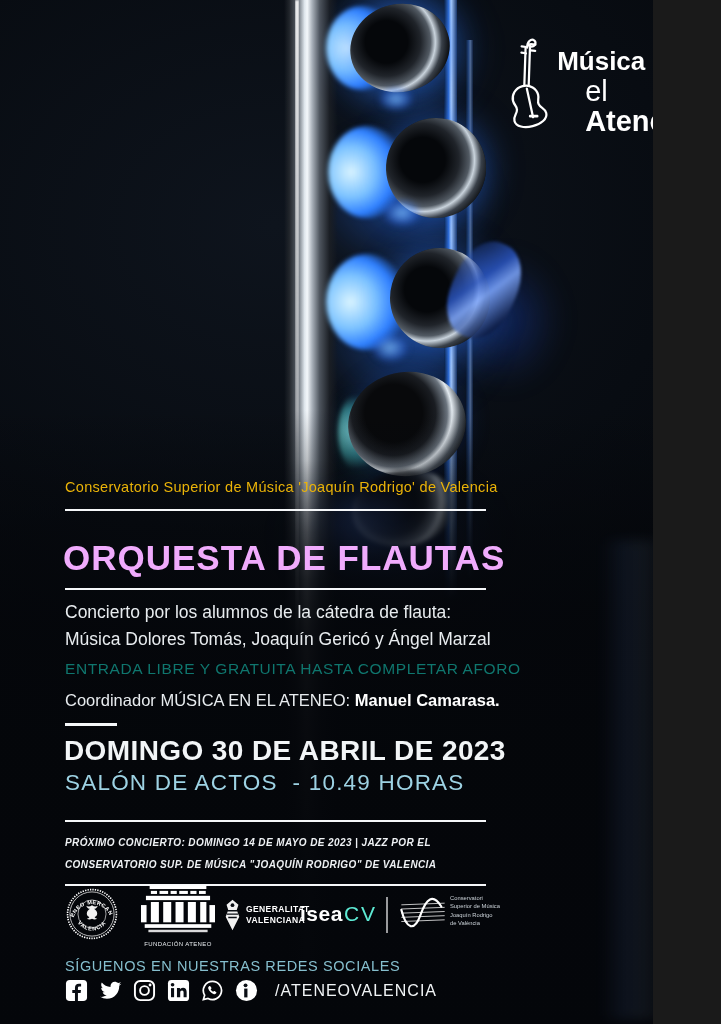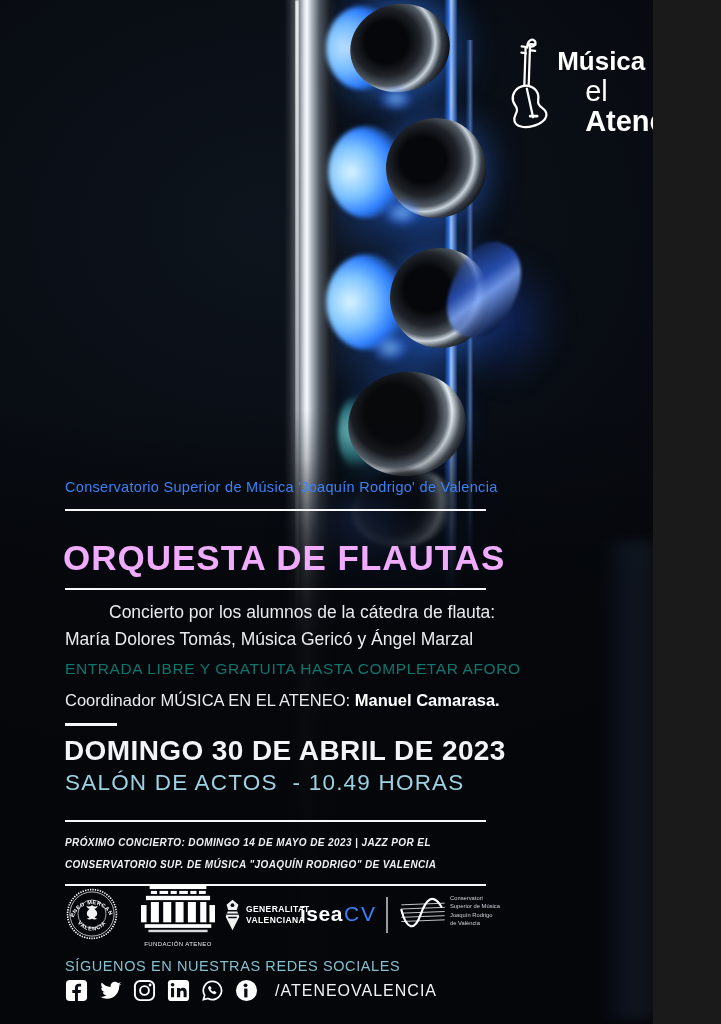--- a/index.html
+++ b/index.html
@@ -64,48 +64,48 @@
   .overlay{inset:0;background:linear-gradient(180deg, rgba(4,6,10,0) 0%, rgba(4,6,10,0) 40%, rgba(4,6,10,.55) 52%, rgba(4,6,10,.85) 63%, rgba(4,6,10,.92) 100%);}
   .streak{left:600px;top:540px;width:70px;height:480px;filter:blur(6px);opacity:.8;
     background:linear-gradient(90deg, rgba(0,0,0,0), rgba(70,100,160,.16) 35%, rgba(160,190,230,.10) 60%, rgba(0,0,0,0));}
   
   .content-el{position:absolute;z-index:2;}
   .brand{left:498px;top:28px;display:flex;align-items:flex-start;}
   .brand-text{margin-left:4px;color:#fff;line-height:30px;margin-top:18px;}
   .brand-l1{font-size:26px;}
   .brand-l2{font-size:29px;margin-left:28px;}
   .b{font-weight:bold;}
-  .organizer{left:65px;top:479px;font-size:14.5px;letter-spacing:.3px;color:#3b82f6;}
+  .organizer{left:65px;top:479px;font-size:14.5px;letter-spacing:.3px;color:#eab308;}
   .rule{left:65px;width:421px;height:2px;background:#f5f7f9;}
   .rule-a{top:509px;}
   .rule-b{top:588px;}
   .rule-c{top:820px;}
   .rule-d{top:884px;}
   .title{left:63px;top:538px;font-size:35px;font-weight:bold;letter-spacing:1px;color:#f0abfc;}
   .cline{left:65px;color:#e8ecef;font-size:17.5px;}
-  .cline1{top:602px;margin-left:44px;}
+  .cline1{top:602px;}
   .cline2{top:629px;}
   .entry{left:65px;top:660px;font-size:15.5px;letter-spacing:.6px;color:#0f766e;}
   .coordinator{left:65px;top:691px;font-size:16.5px;color:#e8ecef;}
   .coordinator .b{color:#ffffff;}
   .rule-short{left:65px;top:723px;width:52px;height:3px;background:#f5f7f9;}
   .date{left:64px;top:735px;font-size:28px;font-weight:bold;letter-spacing:.4px;color:#f2f5f7;}
   .venue{left:65px;top:770px;font-size:22.5px;letter-spacing:1.2px;color:#9dd2e3;white-space:pre;}
   .next{left:65px;font-size:10px;font-style:italic;font-weight:bold;letter-spacing:.4px;color:#eef1f4;}
   .next1{top:837px;}
   .next2{top:859px;}
   
   .seal{left:66px;top:888px;width:52px;height:52px;}
   .fund{left:141px;top:885px;width:74px;text-align:center;}
   .fund-caption{font-size:6px;letter-spacing:.4px;color:#e8ecef;margin-top:2px;}
   .gva{left:224px;top:899px;display:flex;align-items:center;}
   .gva-text{margin-left:5px;color:#fff;font-weight:bold;font-size:8.5px;letter-spacing:.4px;line-height:11px;}
   .isea{left:300px;top:902px;color:#fff;font-size:21px;display:flex;align-items:baseline;}
   .isea-bold{font-weight:bold;letter-spacing:.5px;}
-  .isea-cv{letter-spacing:2px;color:#3b82f6;margin-left:1px;}
+  .isea-cv{letter-spacing:2px;color:#5eead4;margin-left:1px;}
   .sep{left:386px;top:897px;width:2px;height:36px;background:rgba(255,255,255,.6);}
   .conslogo{left:398px;top:892px;}
   .constext{left:450px;top:894px;font-size:5.8px;line-height:8.3px;color:#ccd3d9;}
   
   .social-heading{left:65px;top:958px;font-size:14.5px;letter-spacing:.6px;color:#86bfce;}
   .social-row{left:65px;top:979px;display:flex;align-items:center;gap:11px;}
   .sicon{width:23px;height:23px;display:block;cursor:pointer;}
   .handle{margin-left:6px;font-size:16px;letter-spacing:1px;color:#f1f4f6;cursor:pointer;}
   .yt{left:372px;top:956px;font-size:17.5px;letter-spacing:.7px;line-height:23px;color:#eff2f4;}
   .yt .b{cursor:pointer;}
@@ -164,21 +164,21 @@
       <div class="brand-l1"><span class="b">Música</span> <span>en</span></div>
       <div class="brand-l2"><span>el</span> <span class="b">Ateneo</span></div>
     </div>
   </div>
 
   <div class="content-el organizer">Conservatorio Superior de Música 'Joaquín Rodrigo' de Valencia</div>
   <div class="content-el rule rule-a"></div>
   <div class="content-el title">ORQUESTA DE FLAUTAS</div>
   <div class="content-el rule rule-b"></div>
   <div class="content-el cline cline1">Concierto por los alumnos de la cátedra de flauta:</div>
-  <div class="content-el cline cline2">María Dolores Tomás, Música Gericó y Ángel Marzal</div>
+  <div class="content-el cline cline2">Música Dolores Tomás, Joaquín Gericó y Ángel Marzal</div>
   <div class="content-el entry">ENTRADA LIBRE Y GRATUITA HASTA COMPLETAR AFORO</div>
   <div class="content-el coordinator"><span>Coordinador MÚSICA EN EL ATENEO: </span><span class="b">Manuel Camarasa.</span></div>
   <div class="content-el rule-short"></div>
   <div class="content-el date">DOMINGO 30 DE ABRIL DE 2023</div>
   <div class="content-el venue">SALÓN DE ACTOS  - 10.49 HORAS</div>
   <div class="content-el rule rule-c"></div>
   <div class="content-el next next1">PRÓXIMO CONCIERTO: DOMINGO 14 DE MAYO DE 2023 | JAZZ POR EL</div>
   <div class="content-el next next2">CONSERVATORIO SUP. DE MÚSICA "JOAQUÍN RODRIGO" DE VALENCIA</div>
   <div class="content-el rule rule-d"></div>
 

